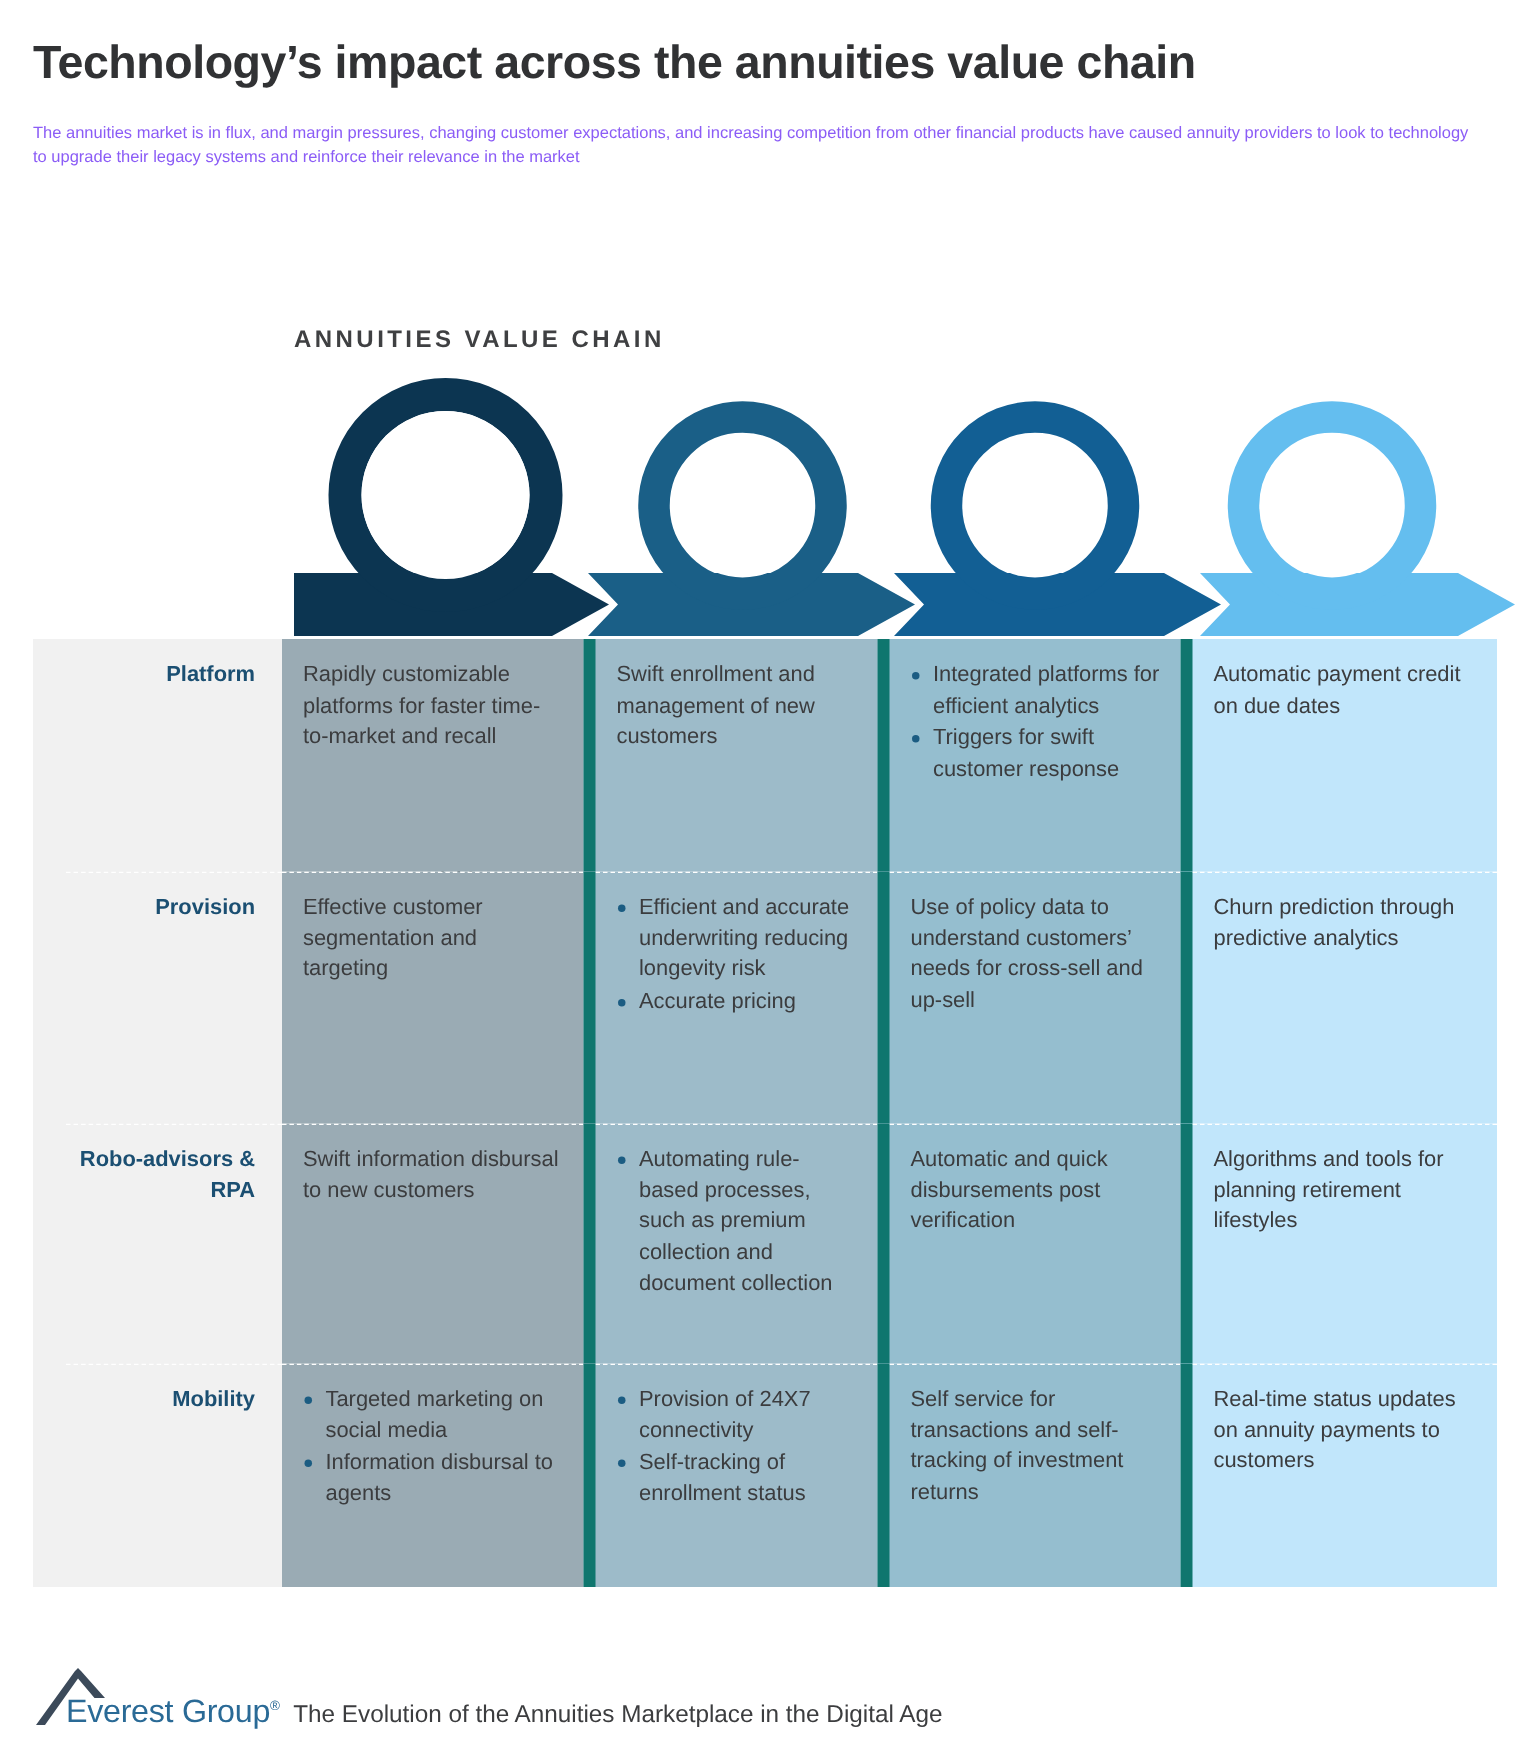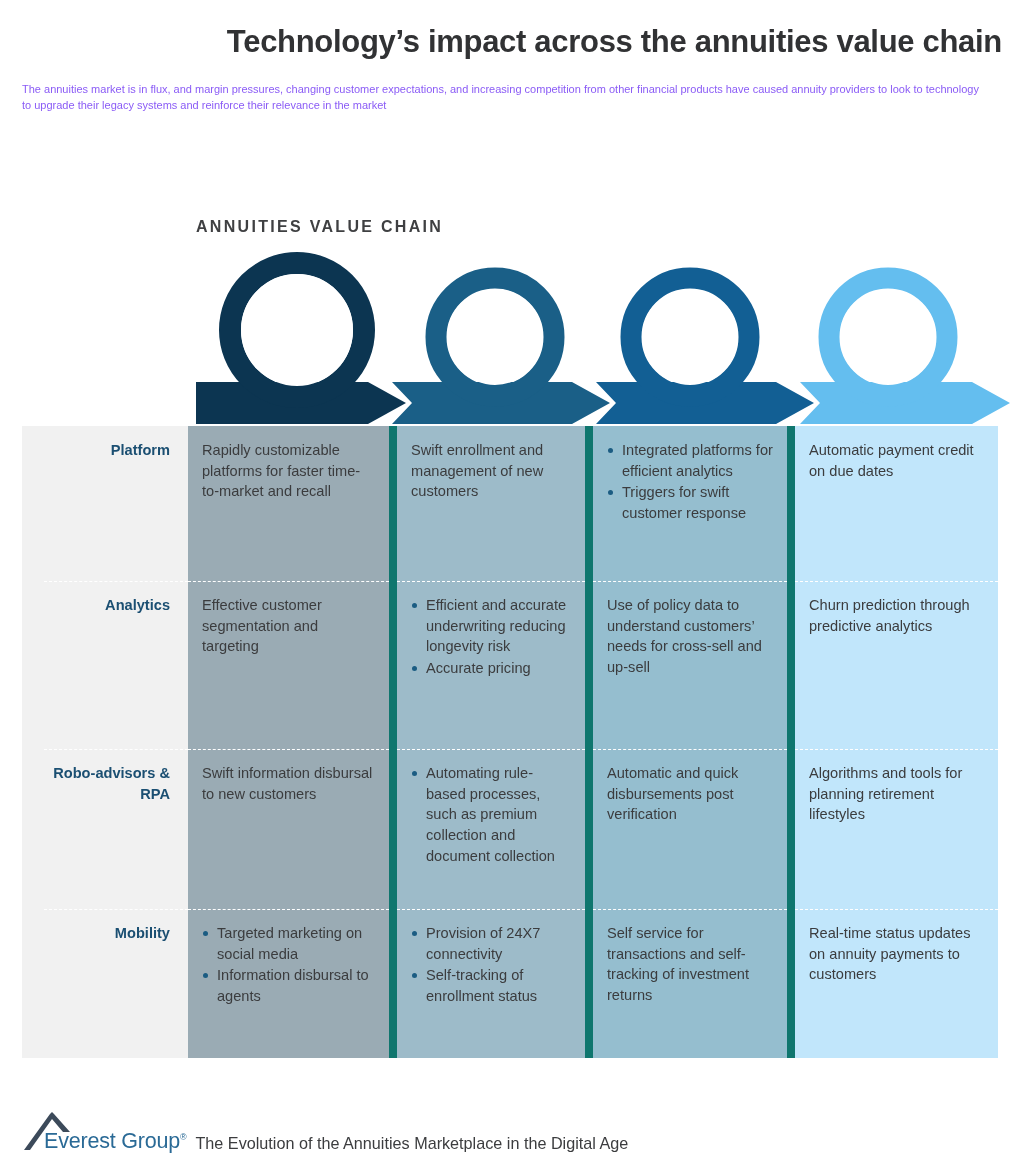--- a/index.html
+++ b/index.html
@@ -24,21 +24,20 @@
 
   
   .header { position: absolute; left: 22px; top: 24px; width: 980px; }
 
   .title {
     font-size: 31px;
     font-weight: bold;
     color: #313234;
     letter-spacing: -0.3px;
     line-height: 1.18;
-    text-align: right;
   }
 
   .subtitle {
     margin-top: 20px;
     font-size: 11px;
     line-height: 1.52;
     color: #8b5cf6;
     width: 960px;
   }
 
@@ -265,21 +264,21 @@
     <div class="cell c3">
       <ul class="bullets">
         <li>Integrated platforms for efficient analytics</li>
         <li>Triggers for swift customer response</li>
       </ul>
     </div>
     <div class="cell c4">
       <div>Automatic payment credit on due dates</div>
     </div>
 
-    <div class="cell rowlabel sep">Analytics</div>
+    <div class="cell rowlabel sep">Provision</div>
     <div class="cell c1 sep">
       <div>Effective customer segmentation and targeting</div>
     </div>
     <div class="cell c2 sep">
       <ul class="bullets">
         <li>Efficient and accurate underwriting reducing longevity risk</li>
         <li>Accurate pricing</li>
       </ul>
     </div>
     <div class="cell c3 sep">

